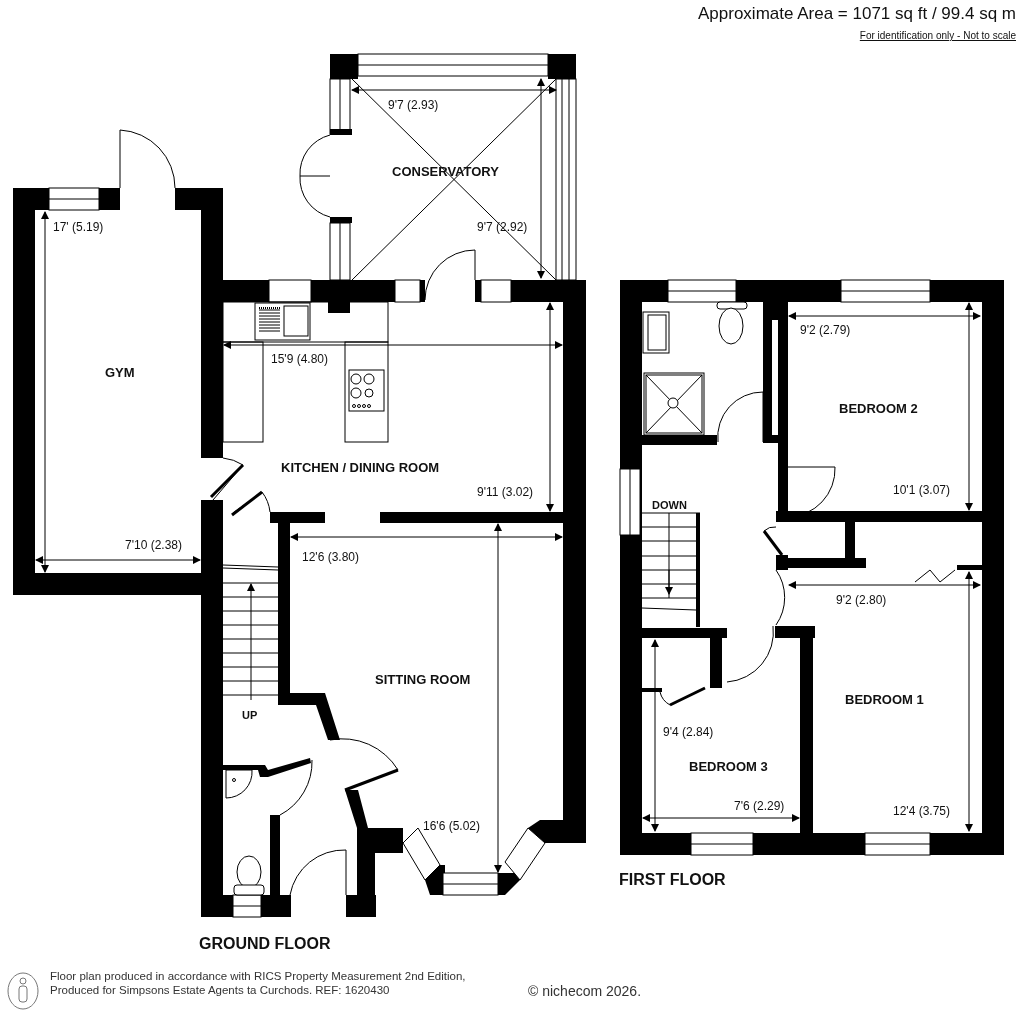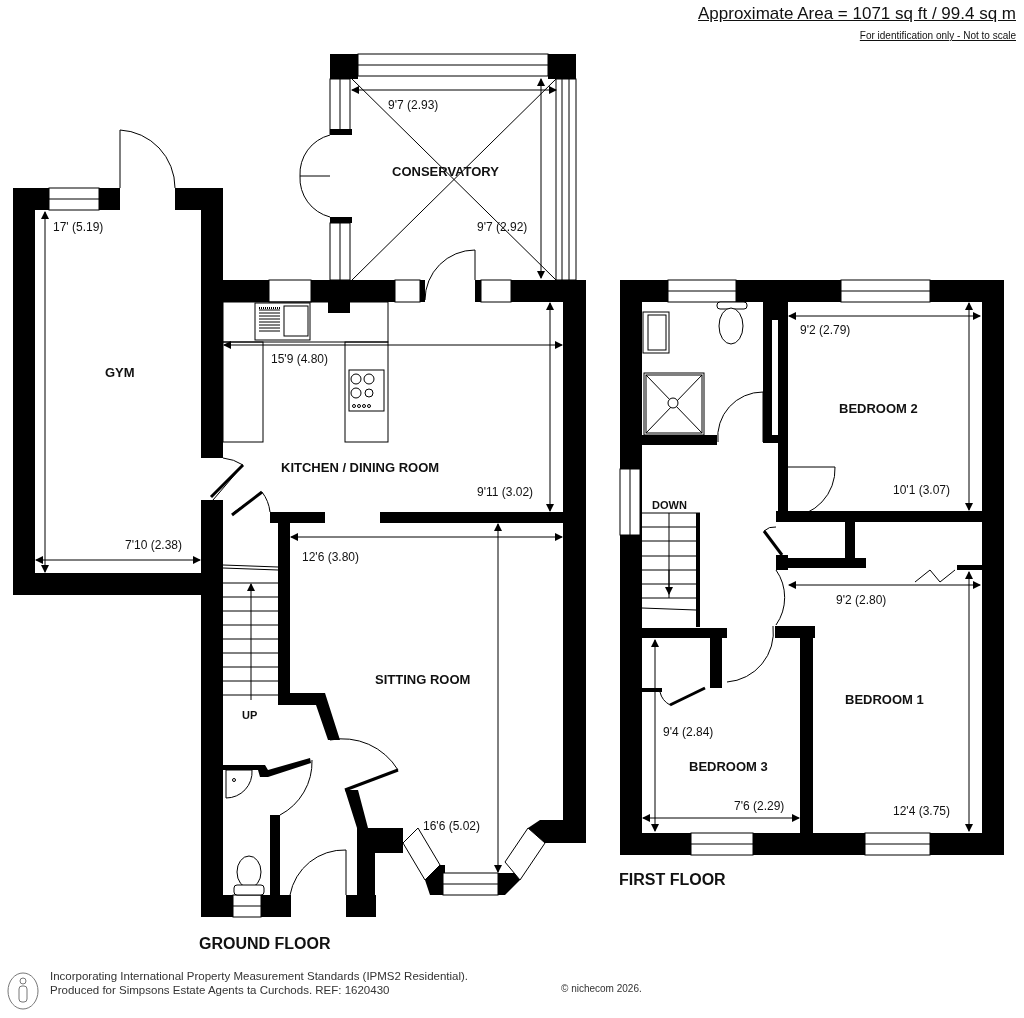--- a/index.html
+++ b/index.html
@@ -1,30 +1,30 @@
 <!DOCTYPE html>
 <html><head>
 <meta charset="utf-8">
 <style>
   html, body { margin:0; padding:0; background:#ffffff; }
   body { width:1024px; height:1018px; position:relative; overflow:hidden; font-family:"Liberation Sans", sans-serif; color:#111; }
-  .hdr-area { position:absolute; right:8px; top:4px; font-size:17px; color:#111; text-align:right;text-decoration:underline; }
+  .hdr-area { position:absolute; right:8px; top:4px; font-size:17px; color:#111; text-align:right; }
   .hdr-note { position:absolute; right:8px; top:30px; font-size:10px; color:#111;text-decoration:underline; }
   svg#plan { position:absolute; left:0; top:0; }
   .room-label { font-family:"Liberation Sans", sans-serif; font-weight:bold; font-size:13px; fill:#111; }
   .dim { font-family:"Liberation Sans", sans-serif; font-size:12px; fill:#111; }
   .floor-label { font-family:"Liberation Sans", sans-serif; font-weight:bold; font-size:16px; fill:#111; }
   .wall { fill:#000; }
   .win { fill:#fff; stroke:#000; stroke-width:1; }
   .thin { stroke:#000; stroke-width:1; fill:none; }
   .door { stroke:#000; stroke-width:1; fill:none; }
   .doorleaf { stroke:#000; stroke-width:3; }
   .footer { position:absolute; left:50px; top:969px; font-size:11.5px; line-height:14px; color:#333; }
   .footer-icon { position:absolute; left:6px; top:971px; width:34px; height:40px; }
-  .copyright { position:absolute; left:528px; top:983px; font-size:10px; color:#333;margin-left:33px; }
+  .copyright { position:absolute; left:528px; top:983px; font-size:14px; color:#333; }
 </style>
 </head>
 <body>
 
 <div class="hdr-area">Approximate Area = 1071 sq ft / 99.4 sq m</div>
 <div class="hdr-note">For identification only - Not to scale</div>
 
 <svg id="plan" width="1024" height="960" viewBox="0 0 1024 960">
   <defs>
     <marker id="ah" markerWidth="8" markerHeight="8" refX="7" refY="4" orient="auto-start-reverse">
@@ -299,16 +299,16 @@
     <text class="floor-label" x="619" y="885">FIRST FLOOR</text>
   </g>
 </svg>
 
 <svg class="footer-icon" viewBox="0 0 34 40">
   <ellipse cx="17" cy="20" rx="15" ry="18" fill="none" stroke="#777" stroke-width="1"></ellipse>
   <circle cx="17" cy="10" r="3" fill="none" stroke="#777"></circle>
   <rect x="13" y="15" width="8" height="16" rx="3" fill="none" stroke="#777"></rect>
 </svg>
 <div class="footer">
-  <div>Incorporating International Property Measurement Standards (IPMS2 Residential).</div>
+  <div>Floor plan produced in accordance with RICS Property Measurement 2nd Edition,</div>
   <div>Produced for Simpsons Estate Agents ta Curchods.   REF: 1620430</div>
 </div>
 <div class="copyright">© nichecom 2026.</div>
 
 </body></html>

